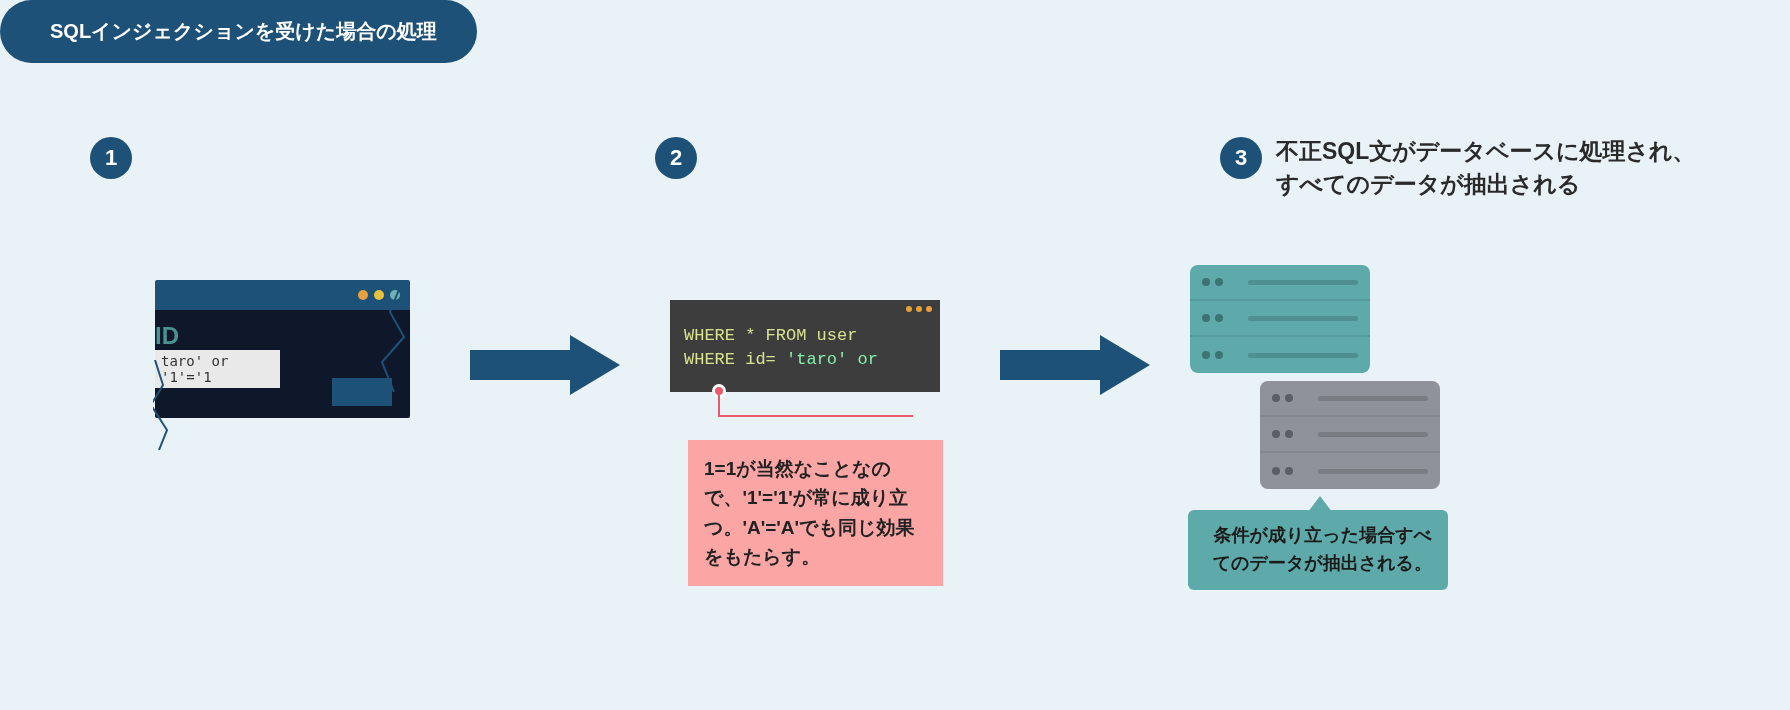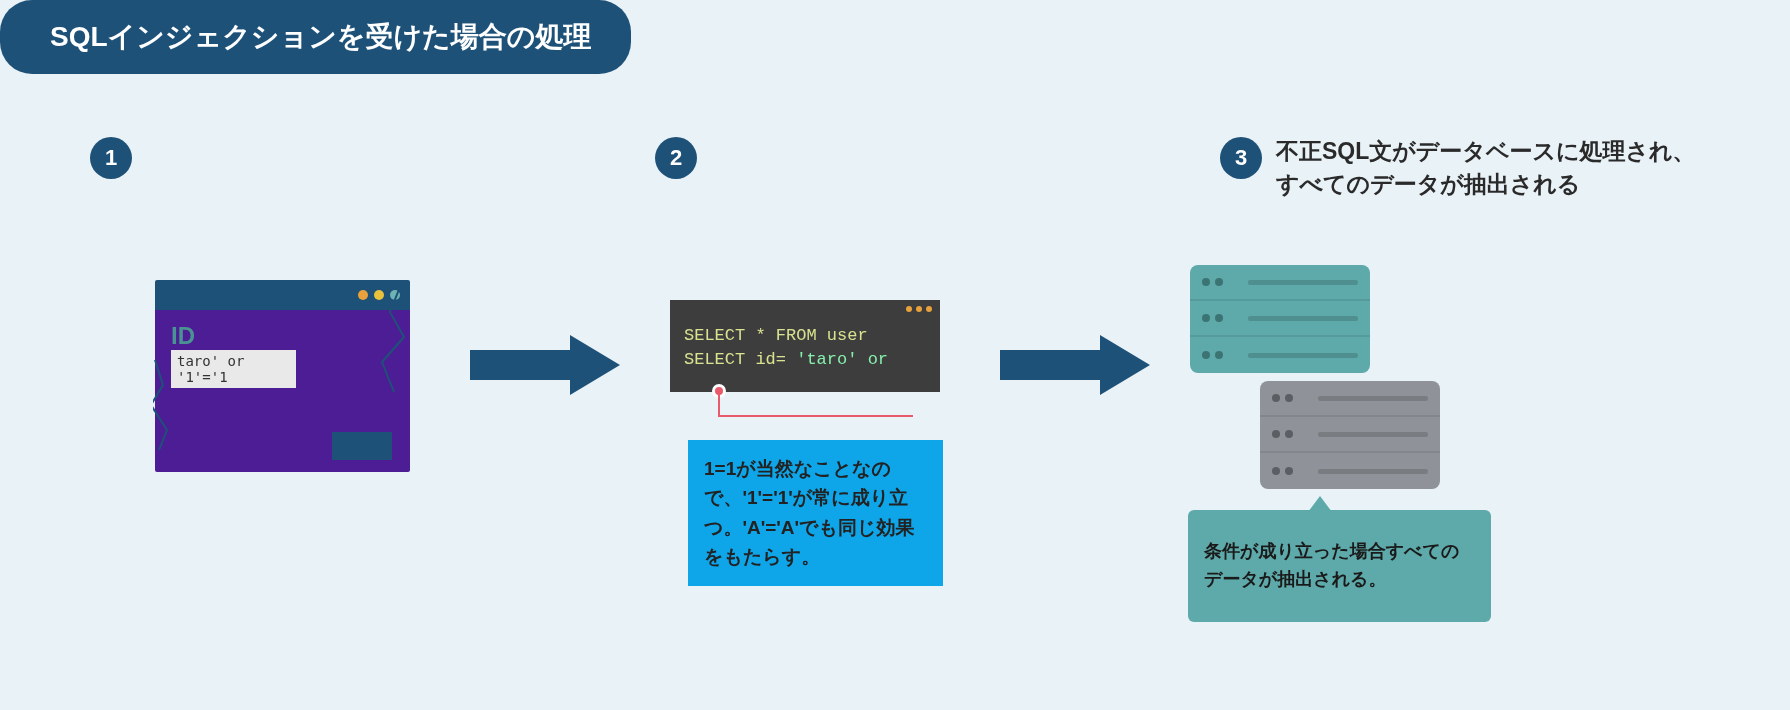--- a/index.html
+++ b/index.html
@@ -10,21 +10,21 @@
   font-family: "Hiragino Kaku Gothic Pro", "Meiryo", sans-serif;
   position: relative;
   overflow: hidden;
 }
 .title-bar {
   position: absolute;
   left: 0;
   top: 0;
   background: #1e5178;
   color: #fff;
-  font-size: 28px;
+  font-size: 20px;
   font-weight: 700;
   padding: 18px 40px 18px 50px;
   border-radius: 32px;
 }
 .steps {
   position: absolute;
   top: 135px;
   left: 0;
   right: 0;
   display: flex;
@@ -80,25 +80,25 @@
   justify-content: flex-end;
   align-items: center;
   padding-right: 10px;
   gap: 6px;
 }
 .dot { width: 10px; height: 10px; border-radius: 50%; }
 .d1 { background: #e8a13c; }
 .d2 { background: #e8c23c; }
 .d3 { background: #6db3b3; }
 .browser-body {
-  background: #4c1d95;
-  height: 162px;
+  background: #0f172a;
+  height: 108px;
   border-radius: 0 0 2px 2px;
   position: relative;
-  padding: 12px 16px;
+  padding: 12px 0;
 }
 .id-label { color: #4a9393; font-size: 24px; font-weight: 600; }
 .id-input {
   background: #e9e9e9;
   color: #333;
   font-size: 14px;
   padding: 3px 6px;
   width: 125px;
   font-family: monospace;
 }
@@ -175,21 +175,21 @@
   bottom: -25px;
   width: 195px;
   height: 2px;
   background: #e95a6c;
 }
 .note {
   position: absolute;
   left: 688px;
   top: 160px;
   width: 255px;
-  background: #0ea5e9;
+  background: #fca5a5;
   color: #222;
   font-size: 19px;
   font-weight: 600;
   line-height: 1.55;
   padding: 14px 16px;
 }
 
 
 .servers {
   position: absolute;
@@ -217,28 +217,29 @@
   background: rgba(0,0,0,0.15);
   flex: 1;
   margin-left: 20px;
   border-radius: 2px;
 }
 
 .callout {
   position: absolute;
   left: 1188px;
   top: 230px;
-  width: 303px;
+  width: 260px;
   background: #5ea9a9;
   color: #1a1a1a;
   font-size: 18px;
   font-weight: 600;
   line-height: 1.55;
-  padding: 28px 16px;
+  padding: 12px 16px;
   border-radius: 6px;
+  text-align: right;
 }
 .callout::before {
   content: "";
   position: absolute;
   top: -14px;
   left: 120px;
   border-left: 12px solid transparent;
   border-right: 12px solid transparent;
   border-bottom: 16px solid #5ea9a9;
 }
@@ -288,22 +289,22 @@
       </svg>
   </div>
 
   <div class="terminal">
     <div class="term-bar">
       <span class="tdot"></span>
       <span class="tdot"></span>
       <span class="tdot"></span>
     </div>
     <div class="term-body">
-      <div><span>SELECT * FROM  user</span></div>
-      <div><span>SELECT id= </span><span class="hl">'taro' or</span></div>
+      <div><span>WHERE * FROM  user</span></div>
+      <div><span>WHERE id= </span><span class="hl">'taro' or</span></div>
       <div class="pointer-dot"></div>
       <div class="pointer-line"></div>
       <div class="pointer-line2"></div>
     </div>
   </div>
 
   <div class="note">1=1が当然なことなので、'1'='1'が常に成り立つ。'A'='A'でも同じ効果をもたらす。</div>
 
   <div class="arrow" style="left:1000px;">
     <svg width="150" height="70">

